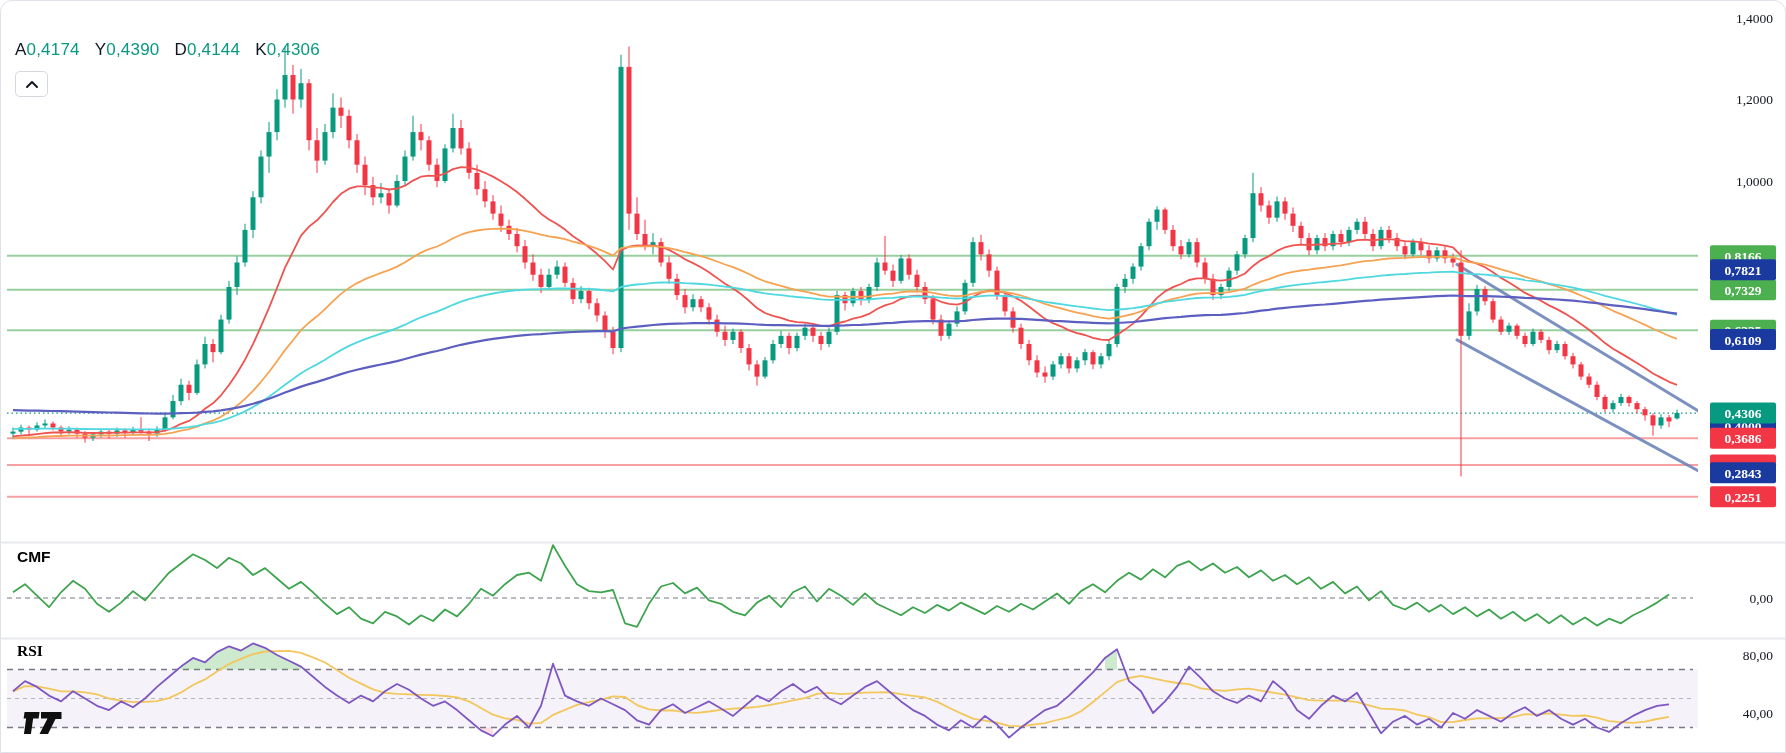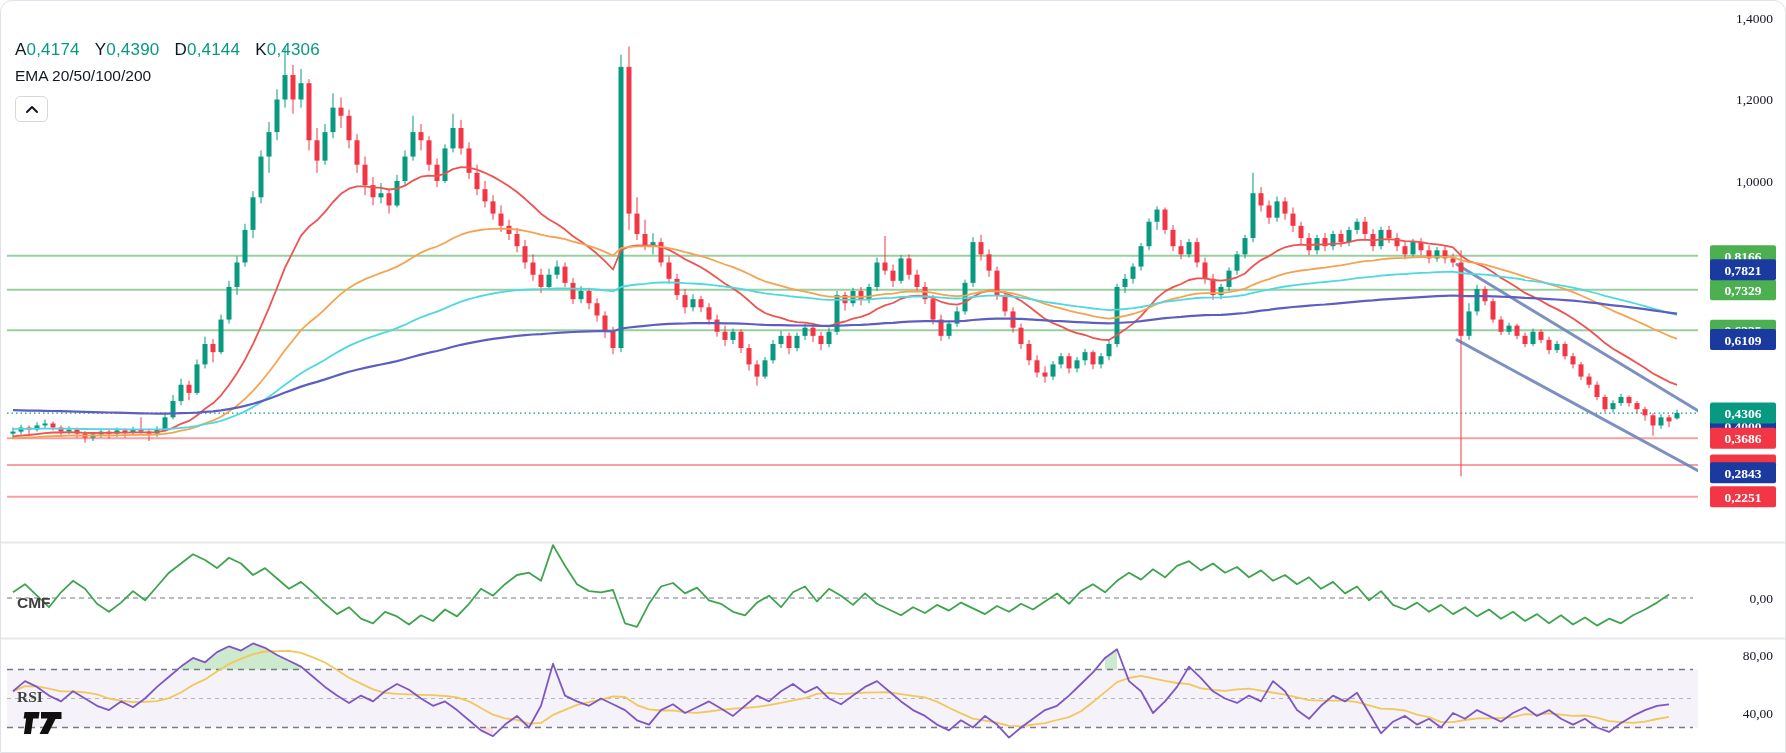--- a/index.html
+++ b/index.html
@@ -8,21 +8,21 @@
     border:1px solid #dfe2ea;border-radius:12px 12px 0 0;box-sizing:border-box;overflow:hidden;}
   #chart{position:absolute;left:0;top:0;}
   .legend{position:absolute;left:14px;top:8px;z-index:20;margin-top:31px;}
   .ohlc-row{font-size:17px;letter-spacing:.2px;white-space:nowrap;}
   .ohlc-item{margin-right:15px;}
   .ohlc-item .k{color:#131722;}
   .ohlc-item .v{color:#089981;}
   .ema-row{margin-top:7px;font-size:15.5px;color:#131722;}
   .collapse-btn{margin-top:11px;width:33px;height:26px;background:#fff;border:1px solid #d6d8e0;
     border-radius:5px;display:flex;align-items:center;justify-content:center;cursor:pointer;padding:0;}
-  .pane-label{position:absolute;left:16px;font-size:15.5px;font-weight:600;color:#404040;z-index:20;margin-top:46px;}
+  .pane-label{position:absolute;left:16px;font-size:15.5px;font-weight:600;color:#000000;z-index:20;}
   .pane-label.cmf{top:547px;}
   .pane-label.rsi{top:641px;font-family:Liberation Serif, serif;}
   .tv-logo{position:absolute;left:20px;top:703px;z-index:21;cursor:pointer;}
 </style>
 </head>
 <body>
 
 <div class="widget">
 
   <svg id="chart" width="1786" height="753" viewBox="0 0 1786 753">
@@ -501,21 +501,20 @@
       <rect x="1709" y="426.79549999999995" width="66" height="21" rx="2" fill="#f23645"></rect>
       <text x="1742" y="442.29549999999995" text-anchor="middle" font-family="&quot;Liberation Serif&quot;, serif" font-size="13.5" font-weight="bold" fill="#ffffff">0,3686</text>
       <rect x="1709" y="485.27174999999994" width="66" height="21" rx="2" fill="#f23645"></rect>
       <text x="1742" y="500.77174999999994" text-anchor="middle" font-family="&quot;Liberation Serif&quot;, serif" font-size="13.5" font-weight="bold" fill="#ffffff">0,2251</text>
       <rect x="1709" y="401.53049999999996" width="66" height="21" rx="2" fill="#089981"></rect>
       <text x="1742" y="417.03049999999996" text-anchor="middle" font-family="&quot;Liberation Serif&quot;, serif" font-size="13.5" font-weight="bold" fill="#ffffff">0,4306</text>
     </svg>
 
   <div class="legend">
     <div class="ohlc-row" id="ohlc-row"><span class="ohlc-item"><span class="k">A</span><span class="v">0,4174</span></span><span class="ohlc-item"><span class="k">Y</span><span class="v">0,4390</span></span><span class="ohlc-item"><span class="k">D</span><span class="v">0,4144</span></span><span class="ohlc-item"><span class="k">K</span><span class="v">0,4306</span></span></div>
-    <div class="ema-row">EMA 20/50/100/200</div>
     <button class="collapse-btn">
       <svg width="14" height="9" viewBox="0 0 14 9">
         <polyline points="2,7 7,2 12,7" fill="none" stroke="#131722" stroke-width="2" stroke-linecap="round" stroke-linejoin="round"></polyline>
       </svg>
     </button>
   </div>
 
   <div class="pane-label cmf">CMF</div>
   <div class="pane-label rsi">RSI</div>
 

